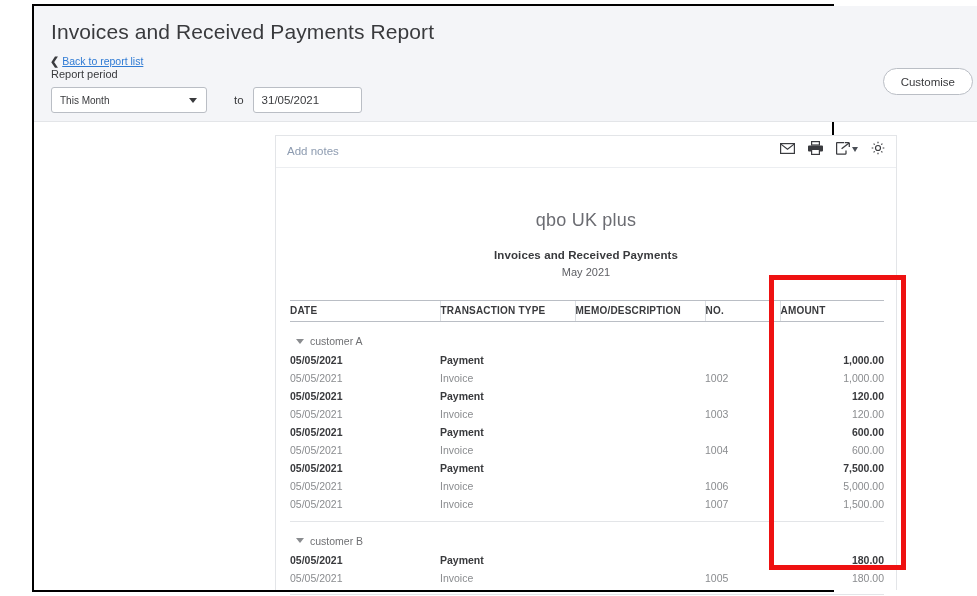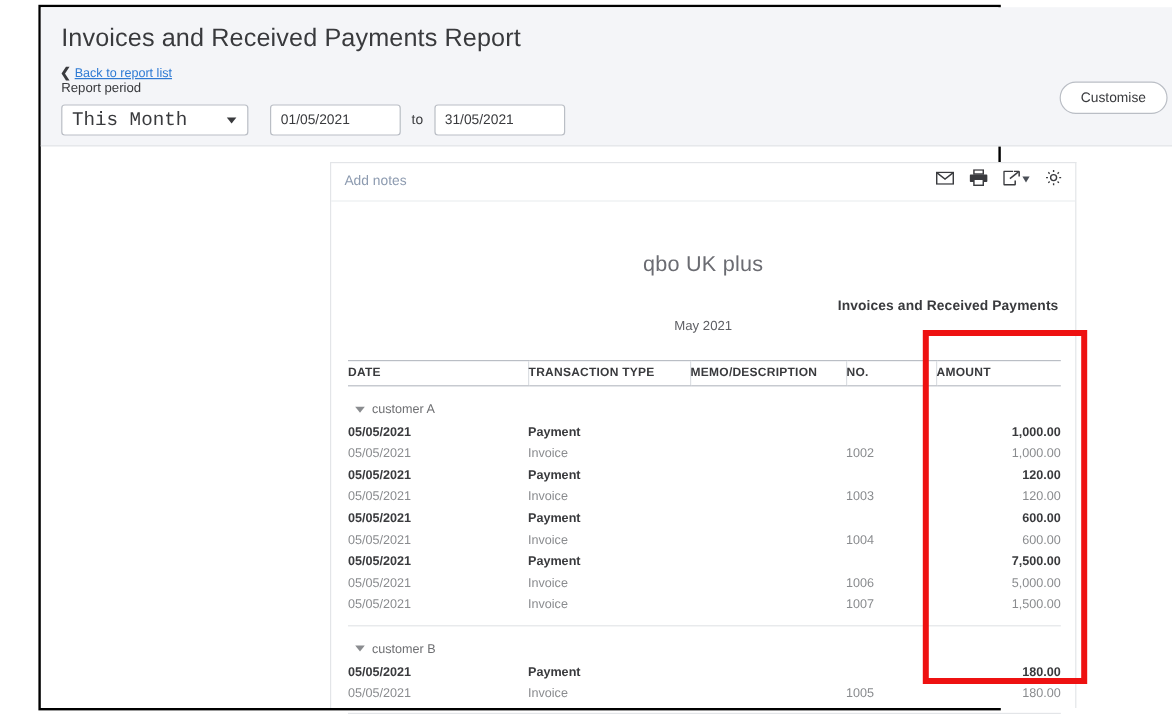--- a/index.html
+++ b/index.html
@@ -85,24 +85,23 @@
     background: #ffffff;
     border: 1px solid #babec5;
     border-radius: 3px;
     display: flex;
     align-items: center;
     padding: 0 8px;
     position: relative;
     cursor: pointer;
   }
   .select-label {
-    font-size: 16px;
-    color: #393a3d;
-    white-space: nowrap;
-    font-family: Liberation Mono, monospace;
+    font-size: 10px;
+    color: #393a3d;
+    white-space: nowrap;
   }
   .caret-down {
     position: absolute;
     right: 9px; top: 50%;
     margin-top: -2px;
     width: 0; height: 0;
     border-left: 4px solid transparent;
     border-right: 4px solid transparent;
     border-top: 5px solid #393a3d;
   }
@@ -211,21 +210,21 @@
   }
   .company-name {
     text-align: center;
     font-size: 18px;
     font-weight: 400;
     color: #6b6c72;
     margin-top: 42px;
     letter-spacing: .2px;
   }
   .report-name {
-    text-align: right;
+    text-align: center;
     font-size: 11.5px;
     font-weight: bold;
     color: #393a3d;
     margin-top: 18px;
     letter-spacing: .1px;
   }
   .report-range {
     text-align: center;
     font-size: 11px;
     color: #5e5f64;
@@ -323,23 +322,20 @@
       </div>
 
       <div class="report-period-label">Report period</div>
 
       <div class="period-row">
         <div class="select-box">
           <span class="select-label">This Month</span>
           <span class="caret-down"></span>
         </div>
         <div class="spacer-left"></div>
-        <div class="date-box">
-          <input type="text" value="01/05/2021" style="">
-        </div>
         <span class="to-word">to</span>
         <div class="date-box">
           <input type="text" value="31/05/2021" style="">
         </div>
       </div>
 
       <button class="customise-btn">Customise</button>
       <div class="green-btn-edge"></div>
     </div>
 

